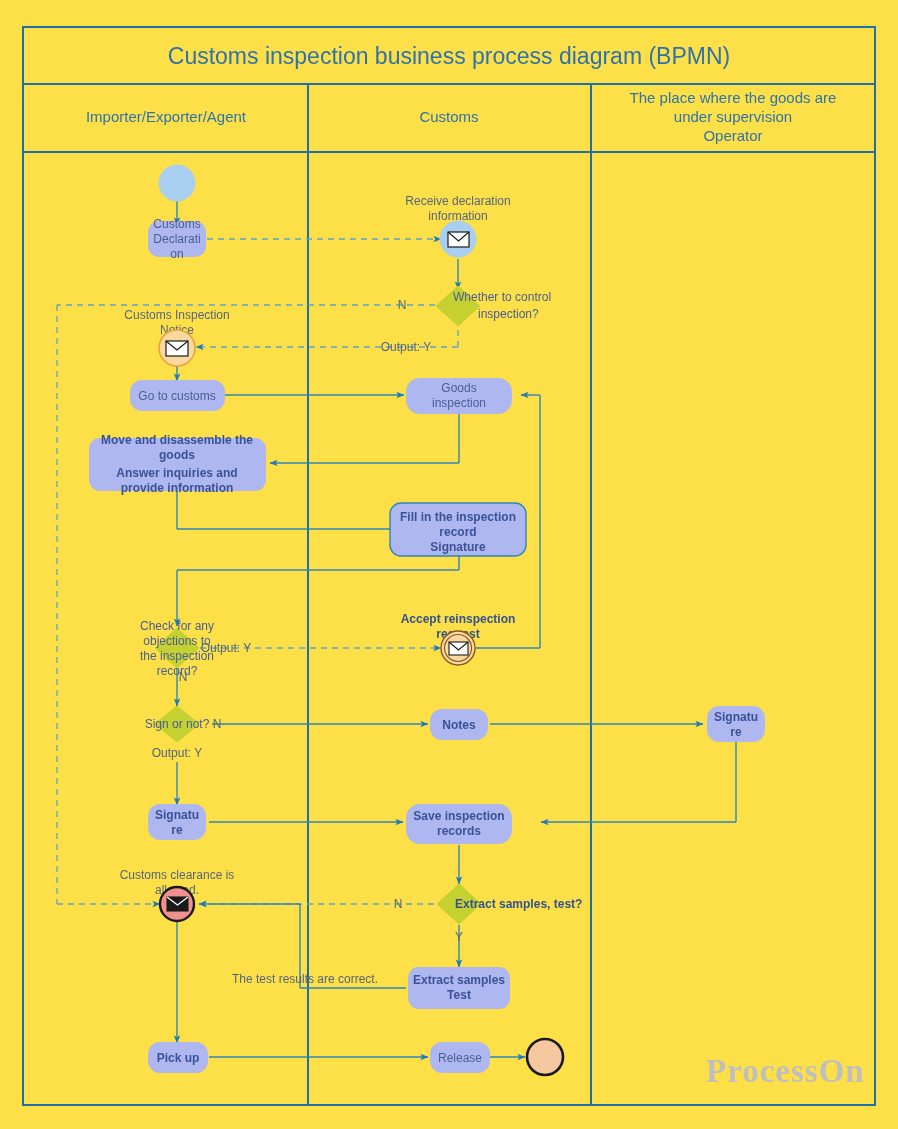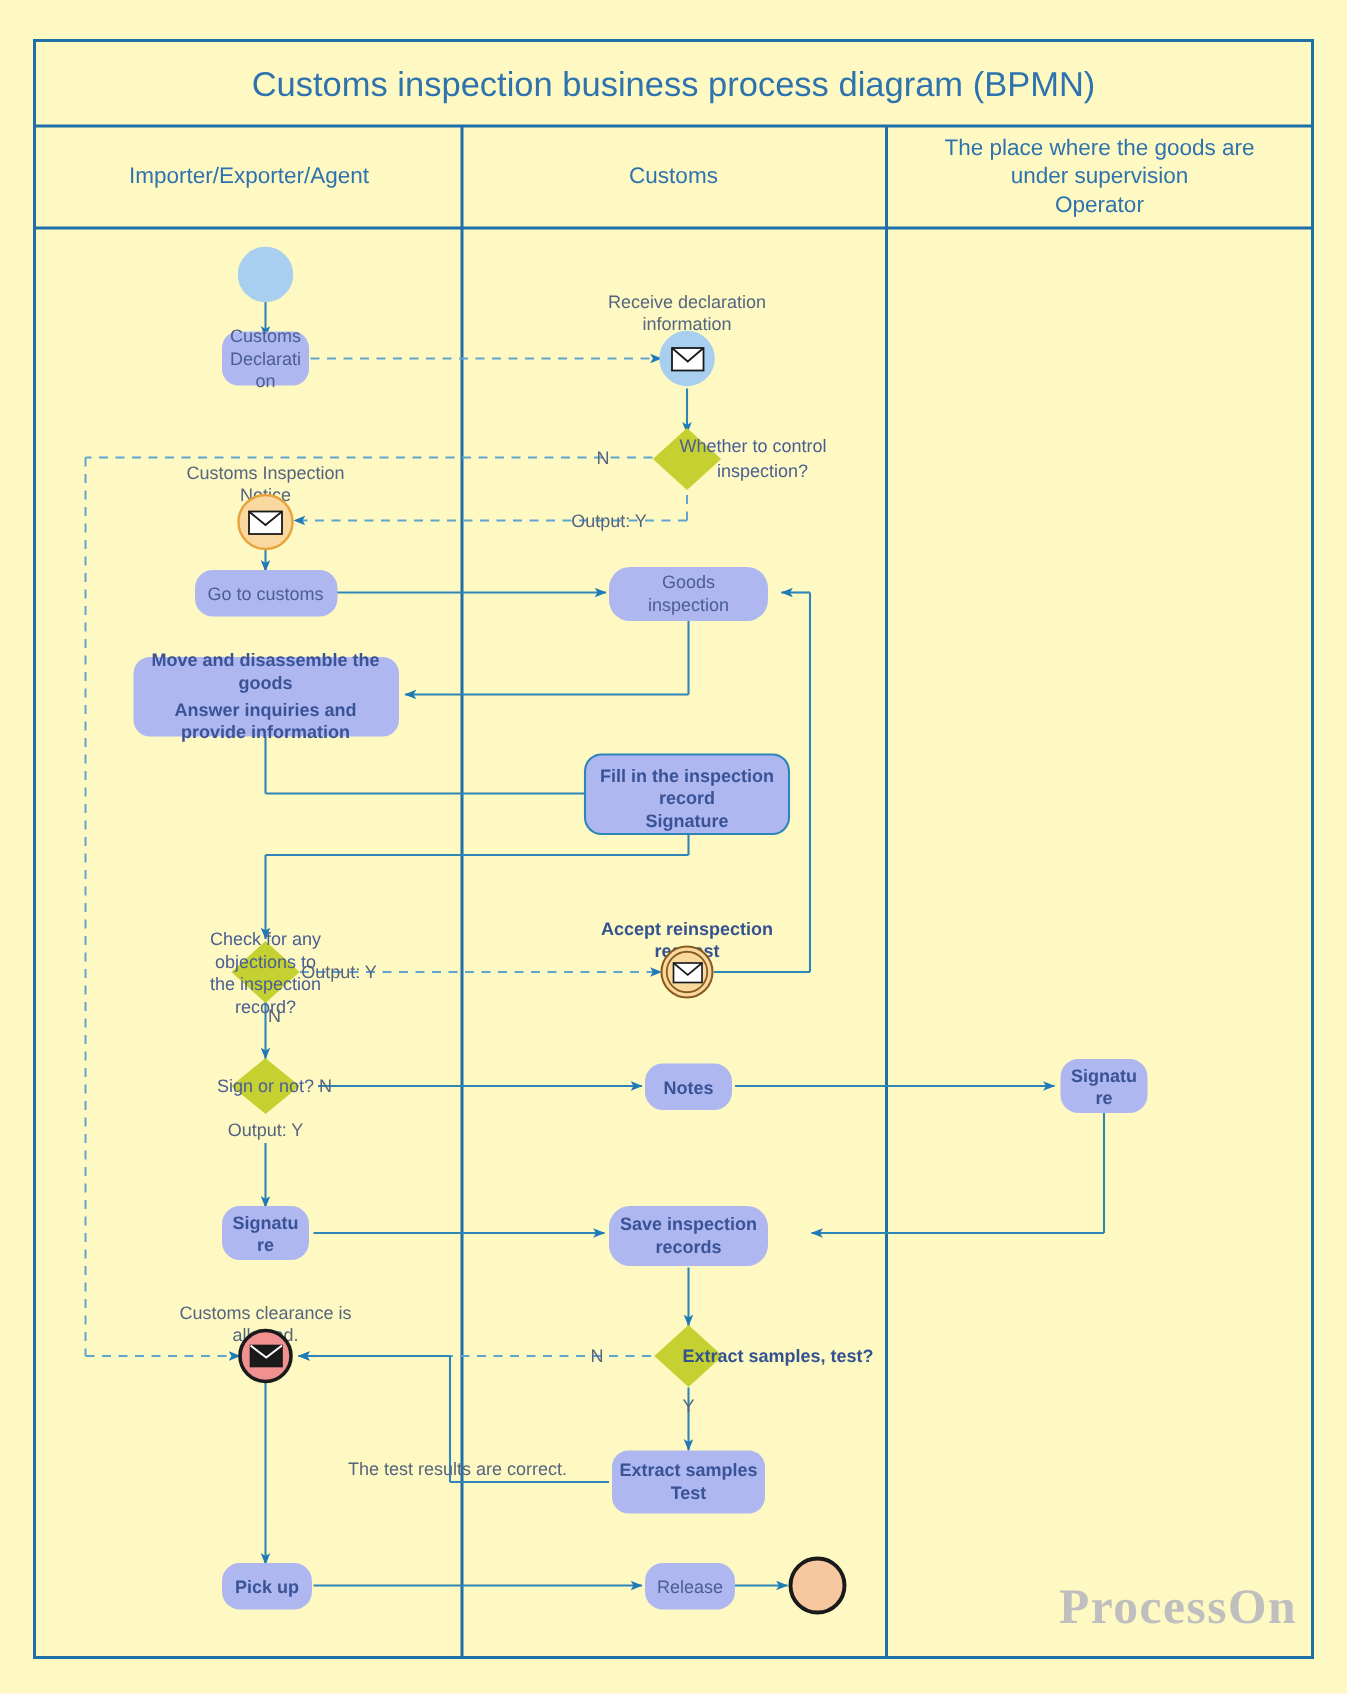--- a/index.html
+++ b/index.html
@@ -1,17 +1,17 @@
 <!DOCTYPE html>
 <html><head>
 <meta charset="utf-8">
 <style>
   html,body{margin:0;padding:0;background:#ffffff;}
   body{width:898px;height:1129px;font-family:"Liberation Sans",sans-serif;}
-  #stage{position:relative;width:898px;height:1129px;overflow:hidden;background:#fef9c3;}
+  #stage{position:relative;width:898px;height:1129px;overflow:hidden;background:#fde047;}
   svg#diagram{position:absolute;left:0;top:0;width:898px;height:1129px;}
 
   .lane-frame{fill:none;stroke:#1F6FA9;stroke-width:2;}
   .lane-div{stroke:#1F6FA9;stroke-width:2;}
 
   text{font-family:"Liberation Sans",sans-serif;fill:#3B5284;}
   .title-txt{font-size:23px;fill:#2E73AE;text-anchor:middle;}
   .lane-txt{font-size:15px;fill:#2E73AE;text-anchor:middle;}
   .task-txt{font-size:12px;fill:#4A5E94;text-anchor:middle;}
   .task-txt-b{font-size:12px;font-weight:bold;fill:#3A5296;text-anchor:middle;}

